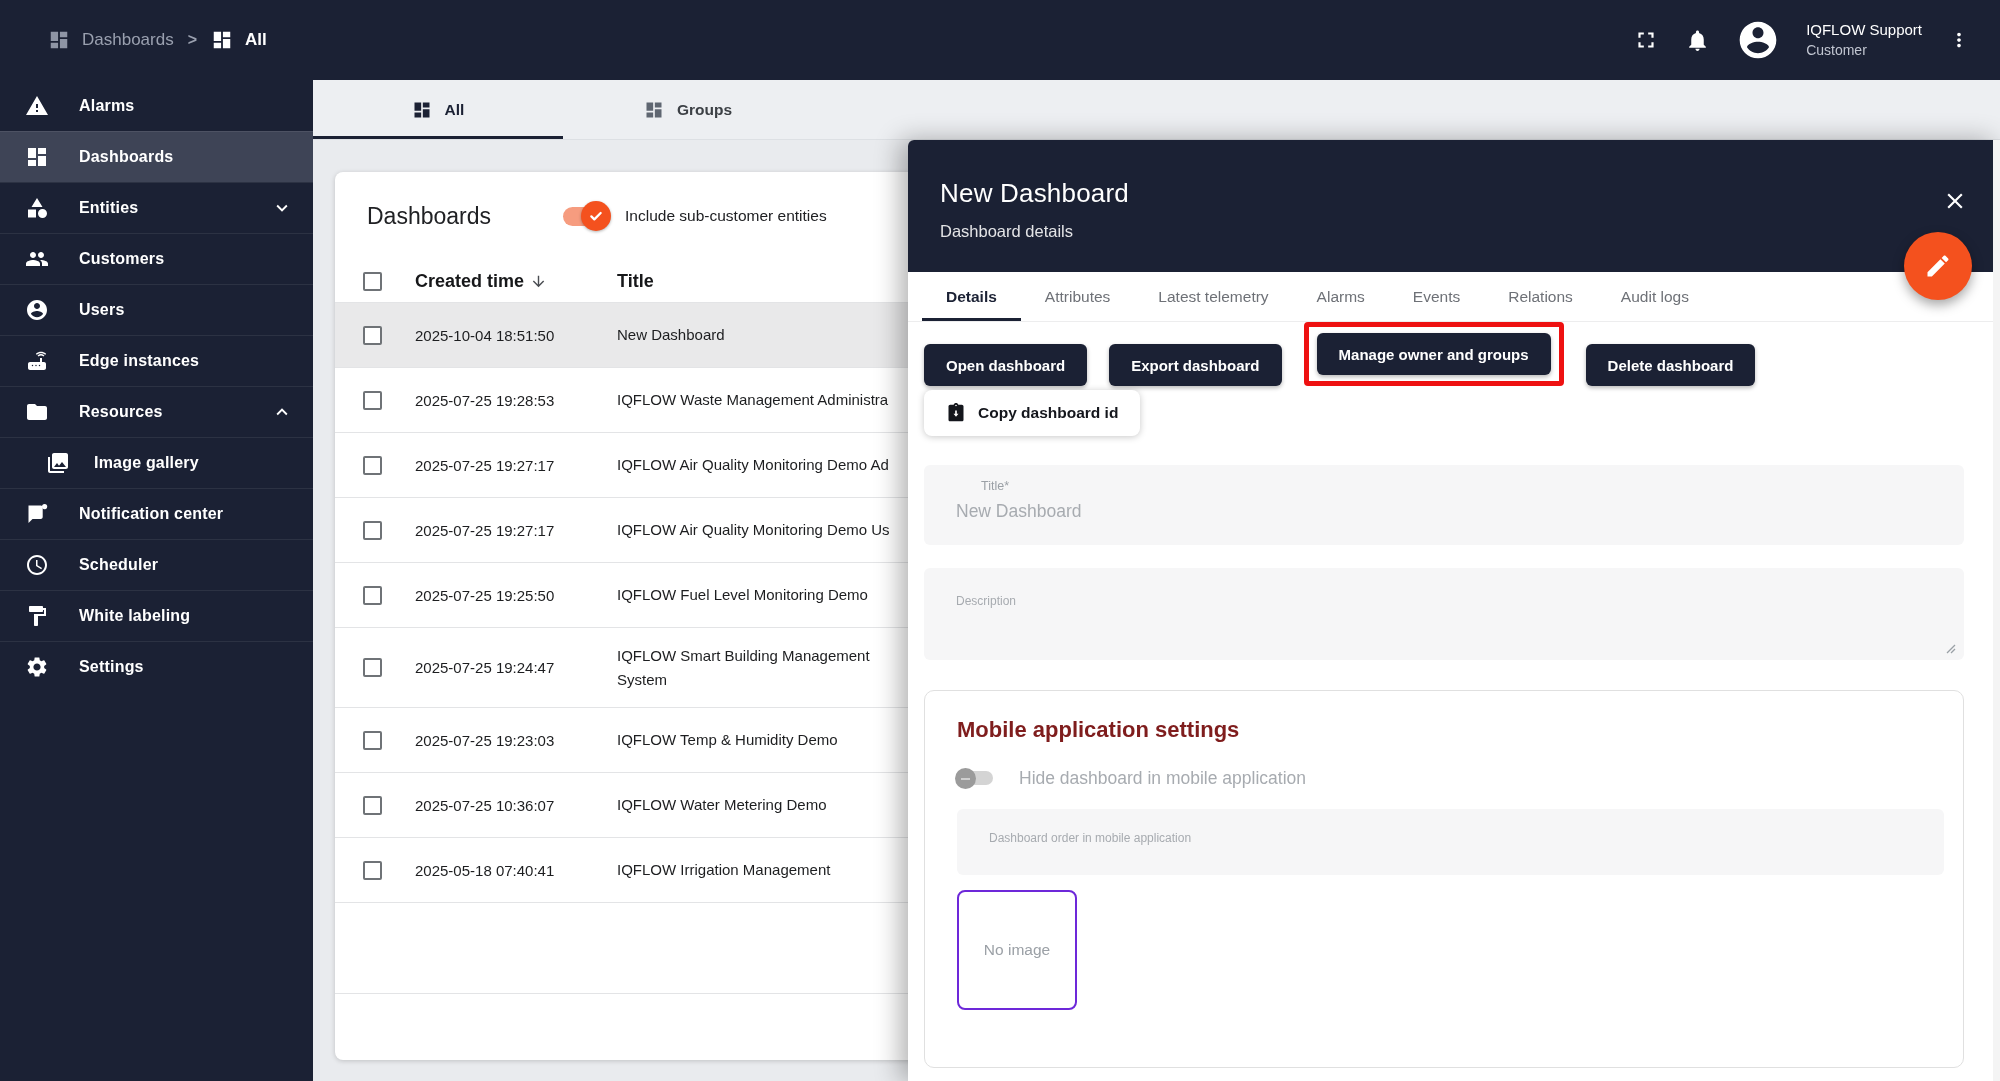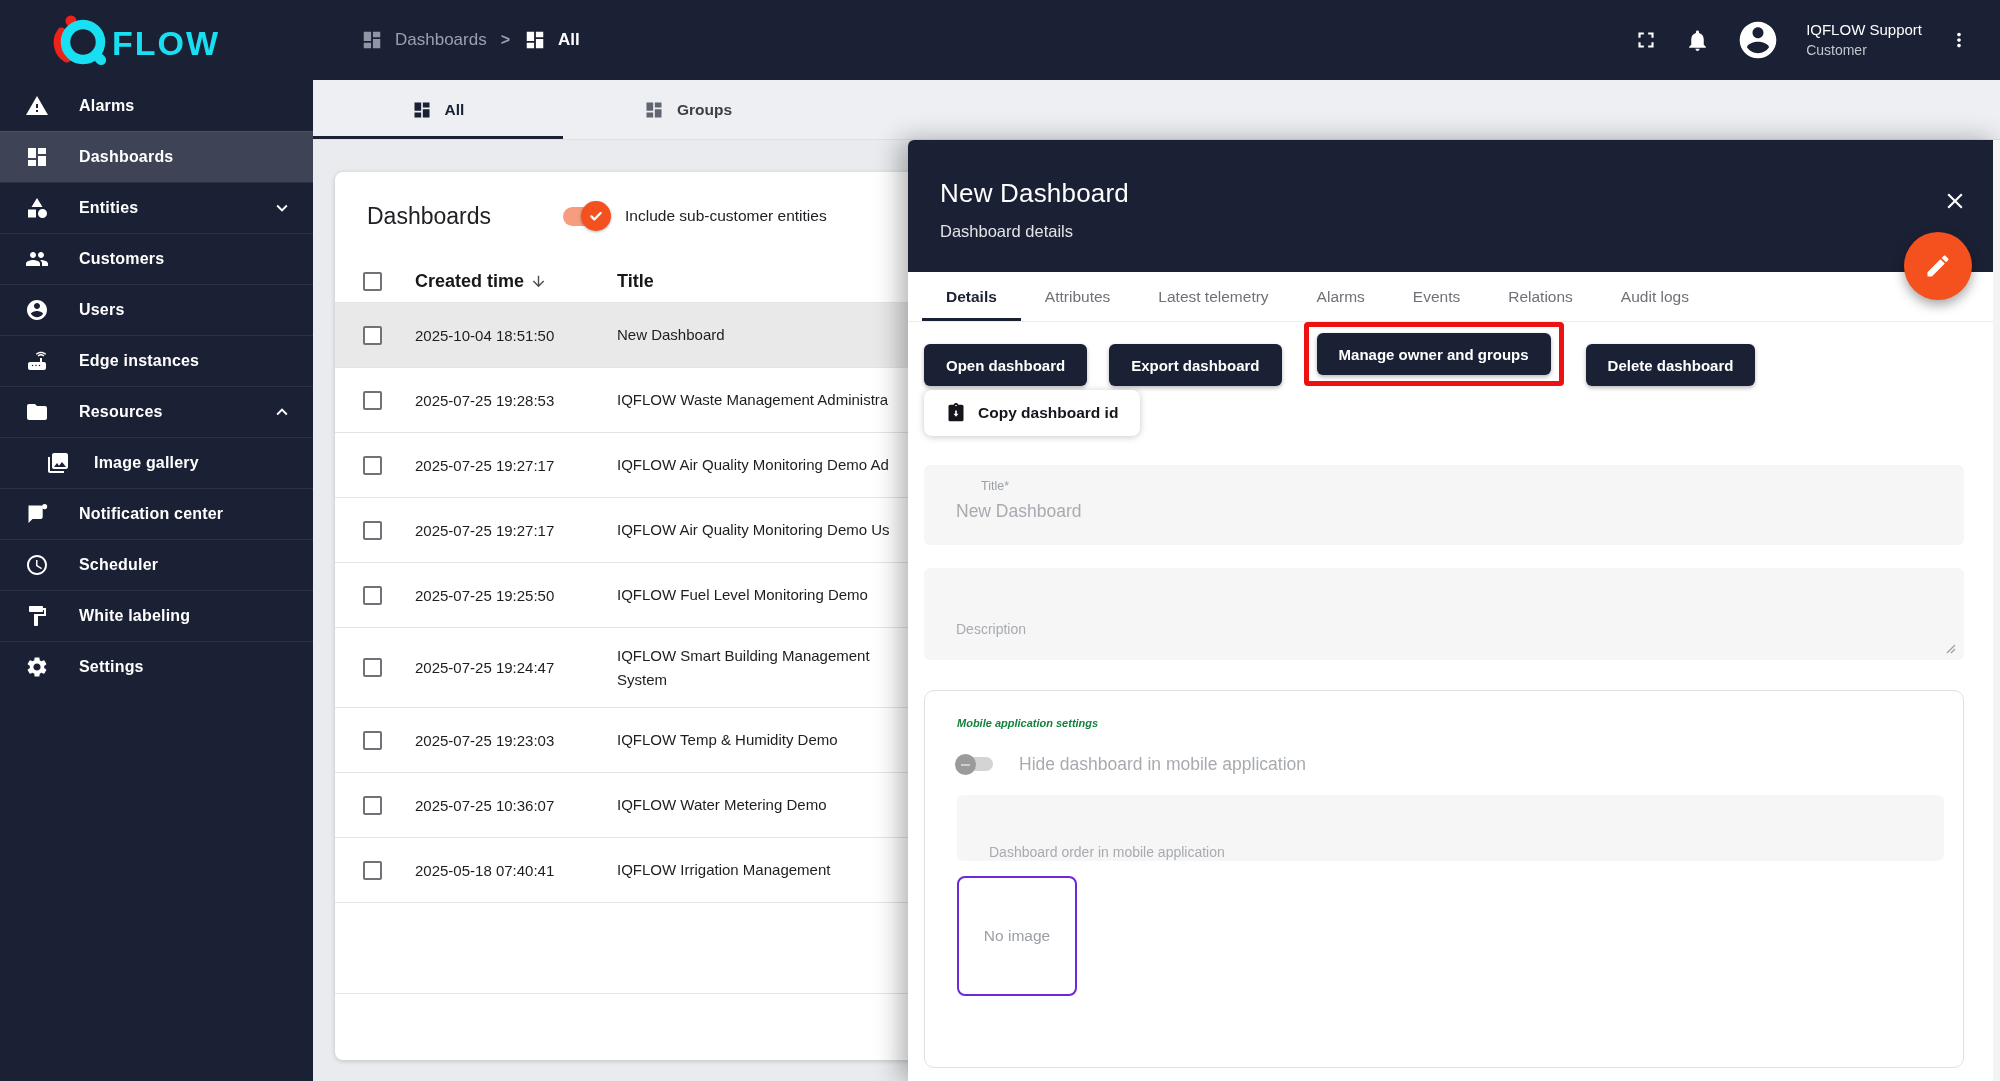--- a/index.html
+++ b/index.html
@@ -81,49 +81,40 @@
   .actions-row { position:absolute; left:16px; top:2px; display:flex; align-items:flex-end; gap:22px; height:62px; }
   .navy-btn { height:42px; padding:0 22px; background:#1b2134; color:#fff; font-size:15px; font-weight:bold; border:none; border-radius:6px; cursor:pointer; box-shadow:0 2px 4px rgba(0,0,0,.28); font-family:inherit; white-space:nowrap; }
   .red-outline { border:5px solid #ee1111; border-radius:4px; padding:6px 8px; display:flex; }
   .copy-row { position:absolute; left:16px; top:68px; }
   .copy-btn { height:46px; padding:0 22px; background:#fff; color:#14161c; font-size:15.5px; font-weight:bold; border:none; border-radius:8px; cursor:pointer; box-shadow:0 1px 7px rgba(0,0,0,.22); font-family:inherit; display:flex; align-items:center; gap:12px; }
   .field { position:absolute; left:16px; right:36px; background:#f6f6f7; border-radius:6px; }
   .field.title-field { top:143px; height:80px; padding:14px 0 0 32px; }
   .f-label { font-size:12.5px; color:#9ba0a6;margin-left:25px; }
   .f-value { font-size:17.5px; color:#a7abb0; margin-top:8px; }
   .field.desc-field { top:246px; height:92px; padding:26px 0 0 32px; position:absolute; }
-  .f-placeholder { font-size:14px; color:#a7abb0;margin-top:27px; }
+  .f-placeholder { font-size:12px; color:#a7abb0; }
   .resize-grip { position:absolute; right:8px; bottom:6px; color:#9aa0a6; }
   .mobile-card { position:absolute; left:16px; right:36px; top:368px; bottom:13px; border:1px solid #e0e0e0; border-radius:10px; padding:26px 0 0 32px; background:#fff; }
-  .mc-heading { font-size:11px; font-weight:bold; color:#15803d;font-style:italic; }
+  .mc-heading { font-size:22px; font-weight:bold; color:#7f1d1d; }
   .mc-toggle-row { display:flex; align-items:center; gap:24px; margin-top:24px; }
   .d-toggle { position:relative; width:38px; height:22px; }
   .d-toggle .track { position:absolute; left:2px; top:4px; width:34px; height:14px; border-radius:7px; background:#d4d4d4; }
   .d-toggle .thumb { position:absolute; left:-2px; top:1px; width:21px; height:21px; border-radius:50%; background:#9b9b9b; display:flex; align-items:center; justify-content:center; }
   .d-toggle .dash { width:9px; height:2px; background:#cfcfcf; }
   .mc-toggle-label { font-size:17.5px; color:#a7abb0; }
   .order-field { margin-top:20px; width:987px; height:66px; background:#f6f6f7; border-radius:6px; padding:22px 0 0 32px; }
   .image-label { margin-top:28px; font-size:14.5px; color:#55585c; }
   .no-image-box { margin-top:15px; width:120px; height:120px; border:2px solid #6d28d9; border-radius:8px; display:flex; align-items:center; justify-content:center; background:#fff; }
   .no-image-text { font-size:15.5px; color:#9ba0a6; }
   .panel-scrollbar { position:absolute; right:0; top:0; width:7px; height:100%; background:#f4f4f4; }
 </style>
 </head>
 <body>
 
 <div class="topbar">
-  <div class="logo-wrap">
-    <svg width="216" height="58" viewBox="0 0 216 58">
-      <circle cx="25" cy="10" r="5.5" fill="#ee2219"></circle>
-      <path d="M 15.5 21 A 18 18 0 0 0 21 47" stroke="#ee2219" stroke-width="9" fill="none" stroke-linecap="round"></path>
-      <circle cx="37" cy="31" r="17.5" stroke="#19dff2" stroke-width="9.5" fill="none"></circle>
-      <rect x="46" y="42" width="15" height="10" rx="5" fill="#19dff2" transform="rotate(45 53 47)"></rect>
-      <text x="66" y="44" font-family="Liberation Sans, sans-serif" font-size="34" font-weight="bold" letter-spacing="2" fill="#19dff2">FLOW</text>
-    </svg>
-  </div>
   <div class="breadcrumb">
     <div class="crumb">
       <span class="bc-icon">
         <svg width="22" height="22" viewBox="0 0 24 24" fill="currentColor">
             <path d="M3 13h8V3H3v10zm0 8h8v-6H3v6zm10 0h8V11h-8v10zm0-18v6h8V3h-8z"></path>
           </svg>
       </span>
       <span class="bc-label">Dashboards</span>
     </div>
     <span class="bc-sep">&gt;</span>

